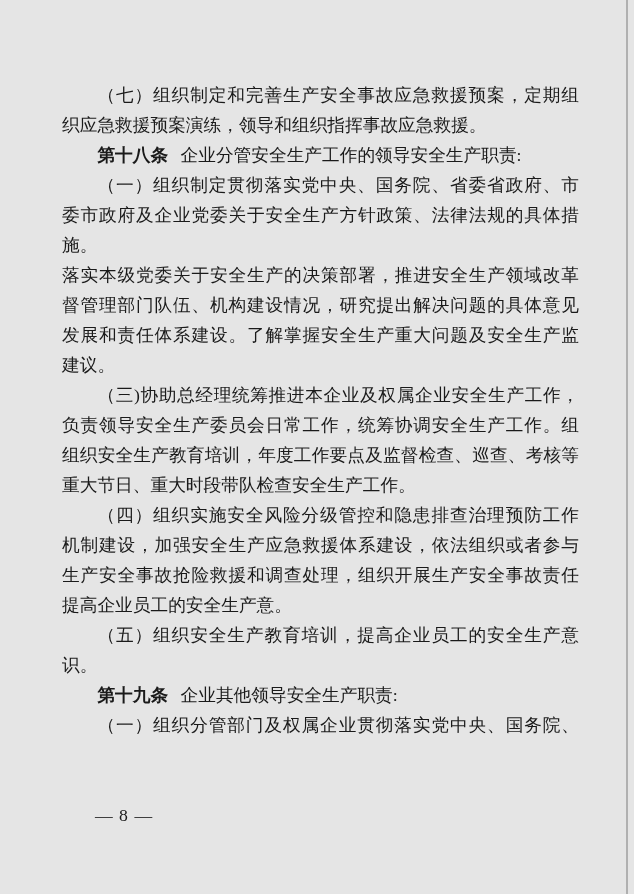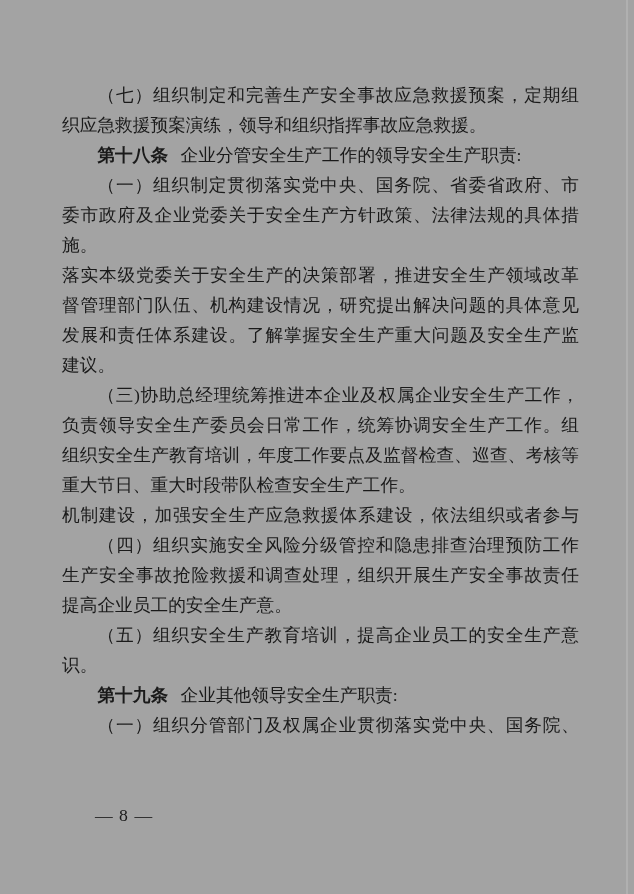--- a/index.html
+++ b/index.html
@@ -56,39 +56,39 @@
     height: 30px;
     line-height: 30px;
     font-size: 17.7px;
     color: #1a1a1a;
     letter-spacing: 1px;
   }
 </style>
 </head>
 <body>
 
-<div class="page" style="background: #a3a3a3;">
+<div class="page" style="background: #e5e5e5;">
   <div class="scan-edge" style="background: rgb(176, 176, 176);"></div>
   <div class="text-block" id="text-block" style="color: rgb(26, 26, 26);">
       <div class="line indent just">（七）组织制定和完善生产安全事故应急救援预案，定期组</div>
       <div class="line">织应急救援预案演练，领导和组织指挥事故应急救援。</div>
       <div class="line indent"><span class="bold-prefix">第十八条</span><span>企业分管安全生产工作的领导安全生产职责:</span></div>
       <div class="line indent just">（一）组织制定贯彻落实党中央、国务院、省委省政府、市</div>
       <div class="line just">委市政府及企业党委关于安全生产方针政策、法律法规的具体措</div>
       <div class="line">施。</div>
       <div class="line just">落实本级党委关于安全生产的决策部署，推进安全生产领域改革</div>
       <div class="line just">督管理部门队伍、机构建设情况，研究提出解决问题的具体意见</div>
       <div class="line just">发展和责任体系建设。了解掌握安全生产重大问题及安全生产监</div>
       <div class="line">建议。</div>
       <div class="line indent just">（三)协助总经理统筹推进本企业及权属企业安全生产工作，</div>
       <div class="line just">负责领导安全生产委员会日常工作，统筹协调安全生产工作。组</div>
       <div class="line just">组织安全生产教育培训，年度工作要点及监督检查、巡查、考核等</div>
       <div class="line">重大节日、重大时段带队检查安全生产工作。</div>
+      <div class="line indent just">（四）组织实施安全风险分级管控和隐患排查治理预防工作</div>
       <div class="line just">机制建设，加强安全生产应急救援体系建设，依法组织或者参与</div>
-      <div class="line indent just">（四）组织实施安全风险分级管控和隐患排查治理预防工作</div>
       <div class="line just">生产安全事故抢险救援和调查处理，组织开展生产安全事故责任</div>
       <div class="line">提高企业员工的安全生产意。</div>
       <div class="line indent just">（五）组织安全生产教育培训，提高企业员工的安全生产意</div>
       <div class="line">识。</div>
       <div class="line indent"><span class="bold-prefix">第十九条</span><span>企业其他领导安全生产职责:</span></div>
       <div class="line indent just">（一）组织分管部门及权属企业贯彻落实党中央、国务院、</div>
     </div>
   <div class="footer" style="color: rgb(26, 26, 26);">— 8 —</div>
 </div>
 

